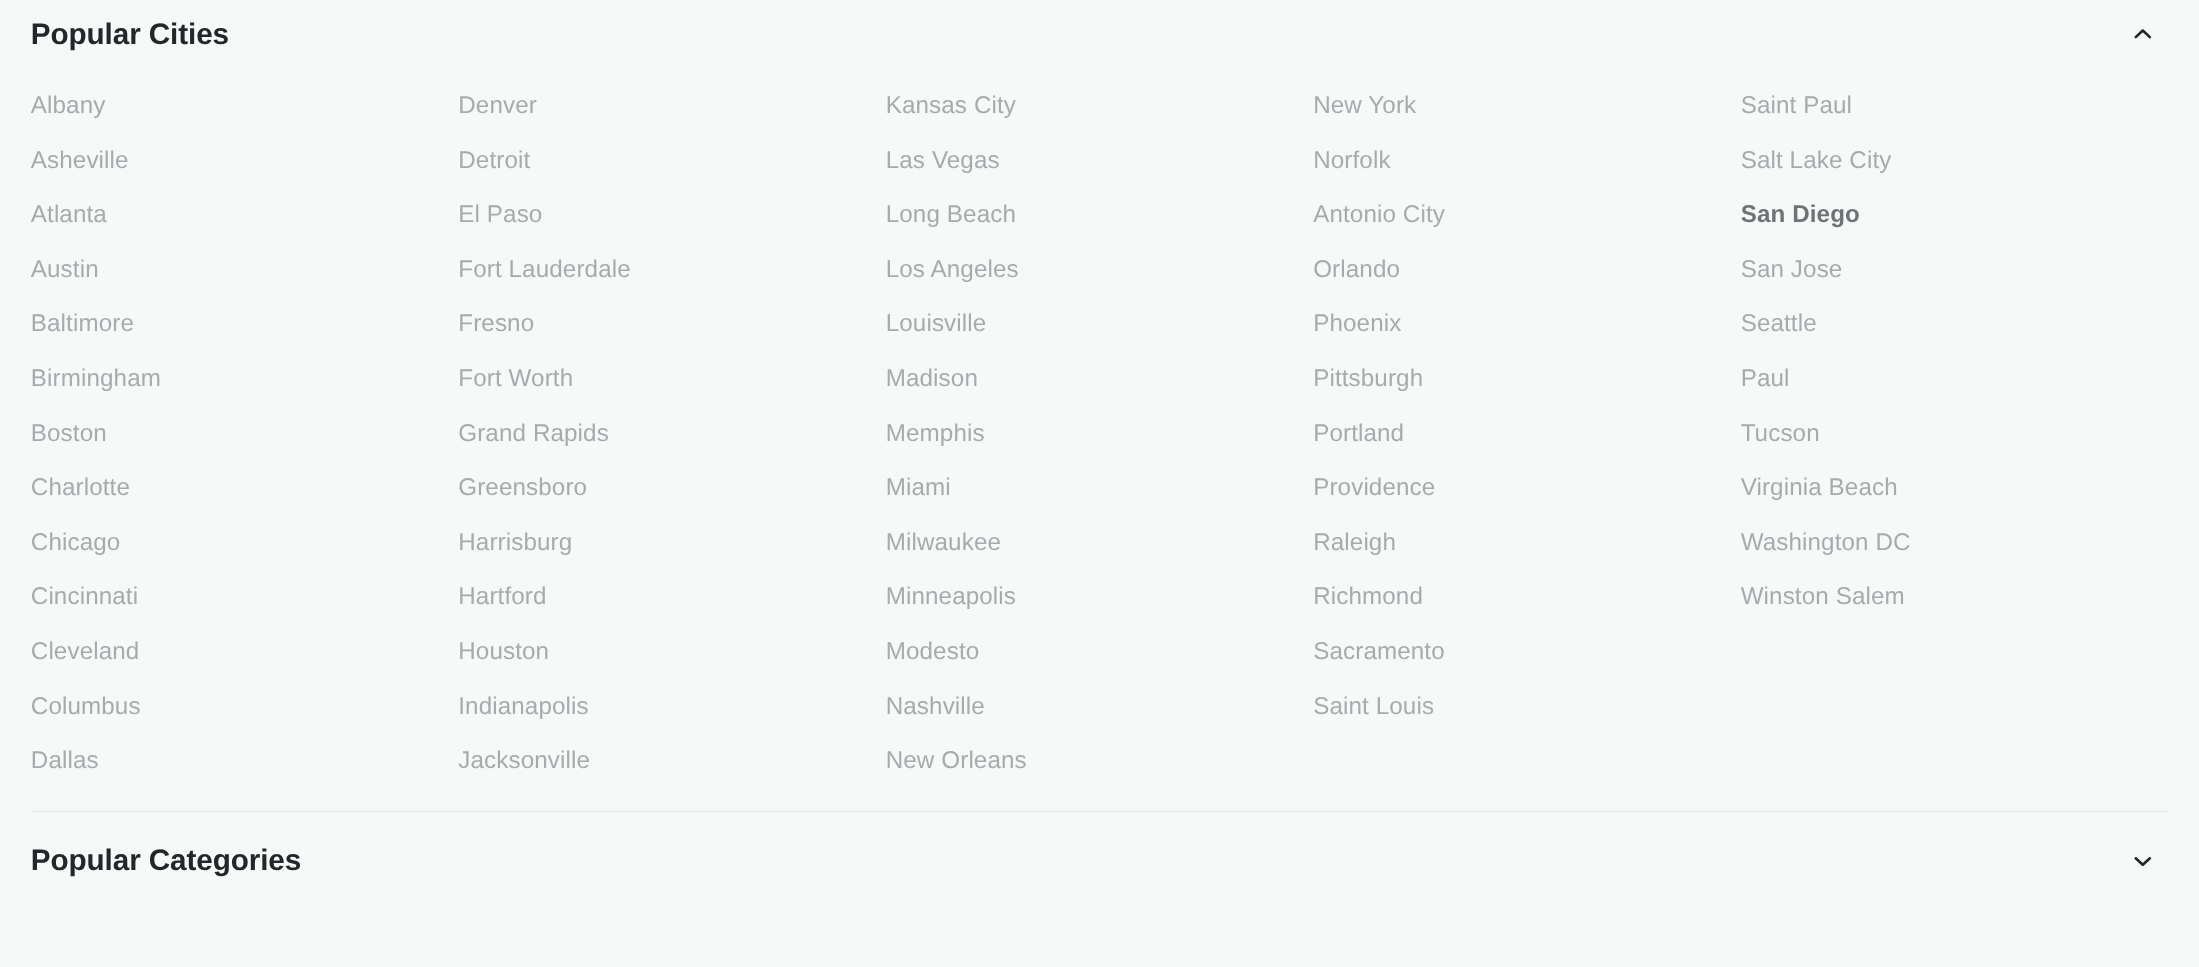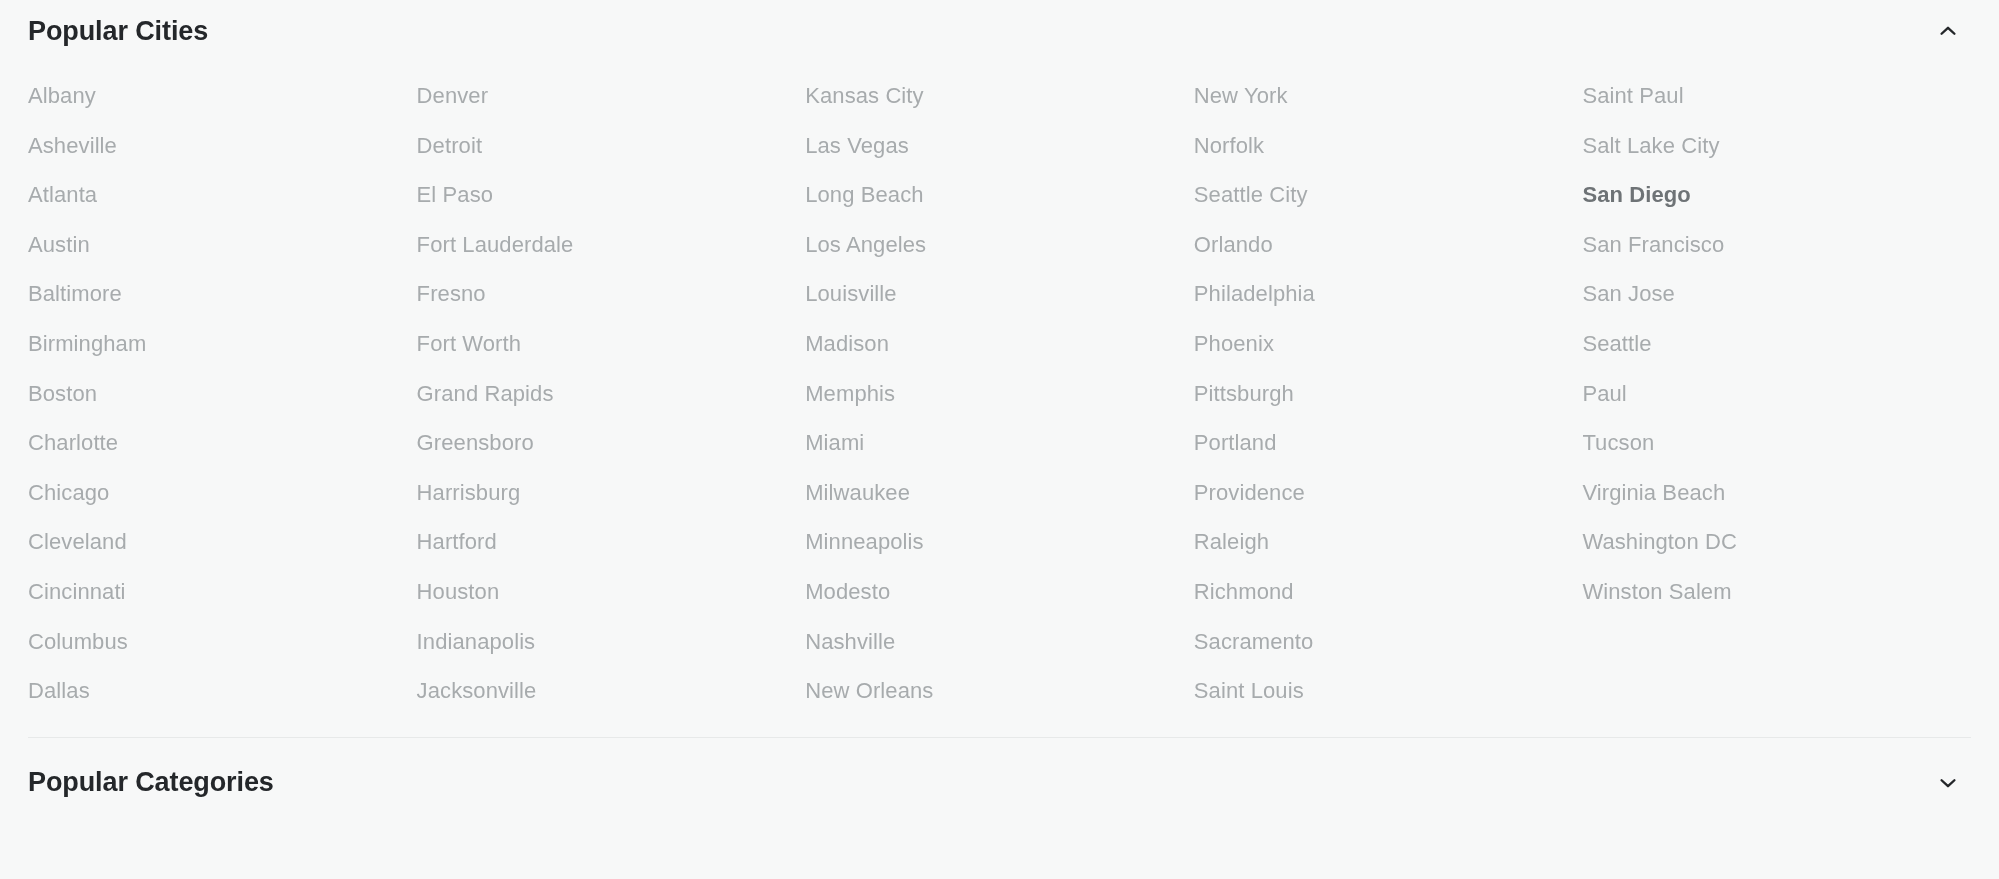--- a/index.html
+++ b/index.html
@@ -143,22 +143,22 @@
         <div class="city-column">
           <span class="city-item">Albany</span>
           <span class="city-item">Asheville</span>
           <span class="city-item">Atlanta</span>
           <span class="city-item">Austin</span>
           <span class="city-item">Baltimore</span>
           <span class="city-item">Birmingham</span>
           <span class="city-item">Boston</span>
           <span class="city-item">Charlotte</span>
           <span class="city-item">Chicago</span>
+          <span class="city-item">Cincinnati</span>
           <span class="city-item">Cleveland</span>
-          <span class="city-item">Cincinnati</span>
           <span class="city-item">Columbus</span>
           <span class="city-item">Dallas</span>
         </div>
 
         <div class="city-column">
           <span class="city-item">Denver</span>
           <span class="city-item">Detroit</span>
           <span class="city-item">El Paso</span>
           <span class="city-item">Fort Lauderdale</span>
           <span class="city-item">Fresno</span>
@@ -184,38 +184,36 @@
           <span class="city-item">Milwaukee</span>
           <span class="city-item">Minneapolis</span>
           <span class="city-item">Modesto</span>
           <span class="city-item">Nashville</span>
           <span class="city-item">New Orleans</span>
         </div>
 
         <div class="city-column">
           <span class="city-item">New York</span>
           <span class="city-item">Norfolk</span>
-          <span class="city-item">Seattle City</span>
+          <span class="city-item">Antonio City</span>
           <span class="city-item">Orlando</span>
-          <span class="city-item">Philadelphia</span>
           <span class="city-item">Phoenix</span>
           <span class="city-item">Pittsburgh</span>
           <span class="city-item">Portland</span>
           <span class="city-item">Providence</span>
           <span class="city-item">Raleigh</span>
           <span class="city-item">Richmond</span>
           <span class="city-item">Sacramento</span>
           <span class="city-item">Saint Louis</span>
         </div>
 
         <div class="city-column">
           <span class="city-item">Saint Paul</span>
           <span class="city-item">Salt Lake City</span>
           <span class="city-item is-selected">San Diego</span>
-          <span class="city-item">San Francisco</span>
           <span class="city-item">San Jose</span>
           <span class="city-item">Seattle</span>
           <span class="city-item">Paul</span>
           <span class="city-item">Tucson</span>
           <span class="city-item">Virginia Beach</span>
           <span class="city-item">Washington DC</span>
           <span class="city-item">Winston Salem</span>
         </div>
 
       </div>

